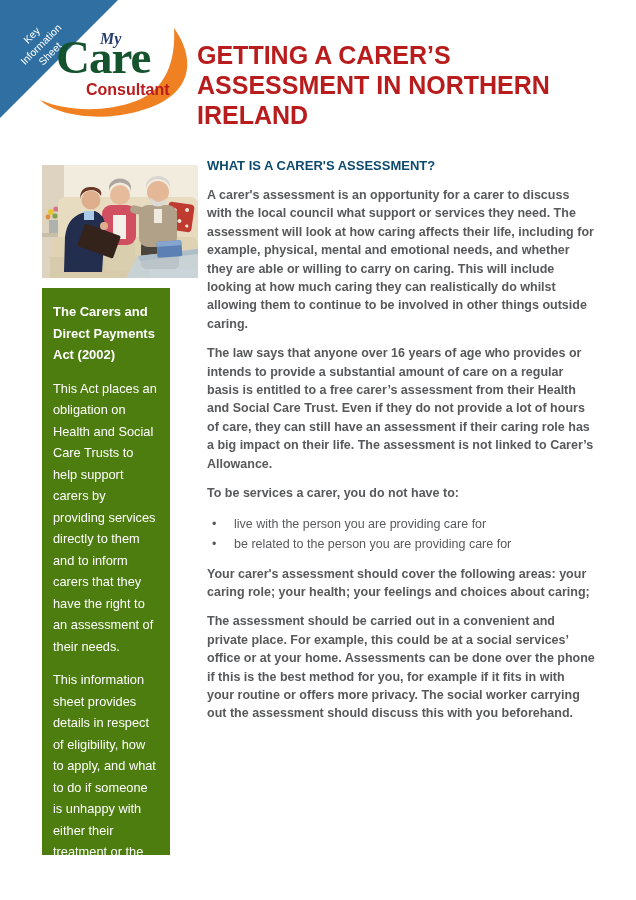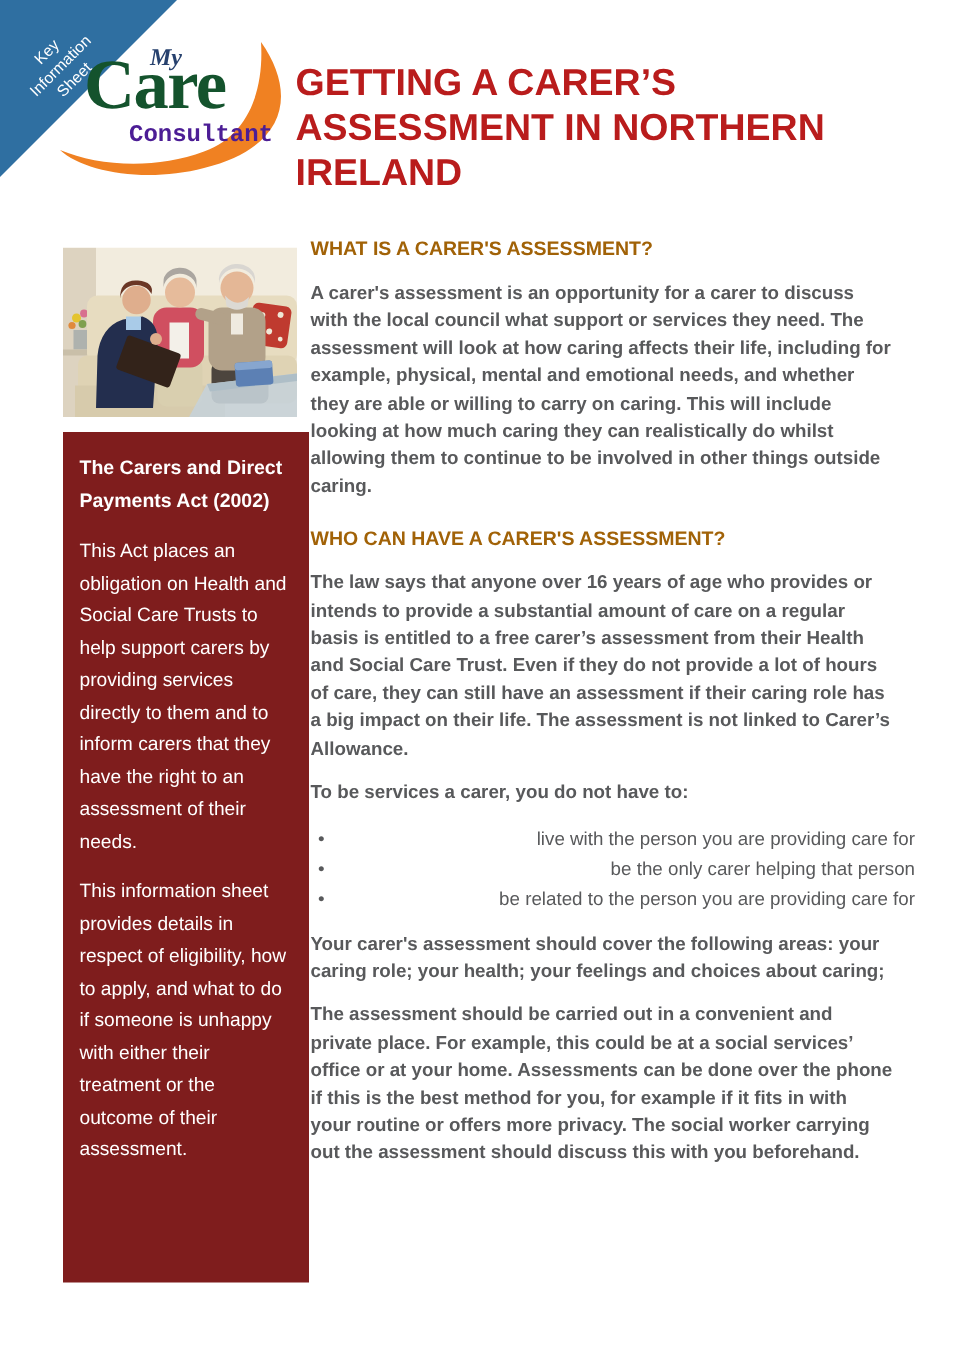--- a/index.html
+++ b/index.html
@@ -33,64 +33,64 @@
     font-weight:bold;font-size:16px;color:#27416E;
   }
   .logo-care{
     position:absolute;left:20px;top:10px;
     font-family:"Liberation Serif", serif;
     font-weight:bold;font-size:47px;line-height:47px;color:#14532d;
     letter-spacing:-1px;
   }
   .logo-consultant{
     position:absolute;left:50px;top:57px;
-    font-family:Liberation Mono, monospace;
-    font-weight:bold;font-size:16px;color:#4c1d95;
+    font-family:Liberation Sans, sans-serif;
+    font-weight:bold;font-size:16px;color:#b91c1c;
   }
 
   
   .title{
     position:absolute;left:197px;top:40px;width:370px;margin:0;
     font-size:25px;line-height:30px;font-weight:bold;color:#b91c1c;
   }
 
   
   .photo{
     position:absolute;left:42px;top:165px;width:156px;height:113px;
     overflow:hidden;
   }
   .photo svg{display:block;}
 
   
   .sidebar{
-    position:absolute;left:42px;top:288px;width:164px;height:567px;
-    background:#7f1d1d;color:#fff;box-sizing:border-box;
+    position:absolute;left:42px;top:288px;width:128px;height:567px;
+    background:#4d7c0f;color:#fff;box-sizing:border-box;
     padding:13px 11px;
   }
   .sidebar-heading{
     font-weight:bold;font-size:13px;line-height:21.5px;
     margin:0 0 12px 0;
   }
   .sidebar p{
     margin:0 0 12px 0;font-size:12.8px;line-height:21.5px;font-weight:400;
   }
 
   
   .main{
     position:absolute;left:207px;top:157px;width:403px;
     color:#58595B;font-size:12.5px;line-height:18.4px;
   }
   .main h2{
-    font-size:13px;line-height:18px;font-weight:bold;color:#a16207;
+    font-size:13px;line-height:18px;font-weight:bold;color:#0c4a6e;
     margin:17px 0 11px 0;
   }
   .main h2:first-child{margin-top:0;}
   .main p{margin:0 15px 11px 0;font-weight:bold;}
   .main ul{
-    list-style:none;margin:3px 0 11px 0;padding:0;text-align:right;
+    list-style:none;margin:3px 0 11px 0;padding:0;
   }
   .main li{
     position:relative;padding-left:27px;line-height:20px;
   }
   .main li::before{
     content:"•";position:absolute;left:5px;top:0;color:#58595B;
   }
 </style>
 </head>
 <body>
@@ -179,26 +179,24 @@
     <div class="sidebar-heading">The Carers and Direct Payments Act (2002)</div>
     <p>This Act places an obligation on Health and Social Care Trusts to help support carers by providing services directly to them and to inform carers that they have the right to an assessment of their needs.</p>
     <p>This information sheet provides details in respect of eligibility, how to apply, and what to do if someone is unhappy with either their treatment or the outcome of their assessment.</p>
   </aside>
 
   <main class="main">
 
     <h2>WHAT IS A CARER'S ASSESSMENT?</h2>
     <p>A carer's assessment is an opportunity for a carer to discuss with the local council what support or services they need. The assessment will look at how caring affects their life, including for example, physical, mental and emotional needs, and whether they are able or willing to carry on caring. This will include looking at how much caring they can realistically do whilst allowing them to continue to be involved in other things outside caring.</p>
 
-    <h2>WHO CAN HAVE A CARER'S ASSESSMENT?</h2>
     <p>The law says that anyone over 16 years of age who provides or intends to provide a substantial amount of care on a regular basis is entitled to a free carer’s assessment from their Health and Social Care Trust. Even if they do not provide a lot of hours of care, they can still have an assessment if their caring role has a big impact on their life. The assessment is not linked to Carer’s Allowance.</p>
     <p>To be services a carer, you do not have to:</p>
     <ul>
       <li>live with the person you are providing care for</li>
-      <li>be the only carer helping that person</li>
       <li>be related to the person you are providing care for</li>
     </ul>
 
     <p>Your carer's assessment should cover the following areas: your caring role; your health; your feelings and choices about caring;</p>
     <p>The assessment should be carried out in a convenient and private place. For example, this could be at a social services’ office or at your home. Assessments can be done over the phone if this is the best method for you, for example if it fits in with your routine or offers more privacy. The social worker carrying out the assessment should discuss this with you beforehand.</p>
 
   </main>
 
 </div>
 

